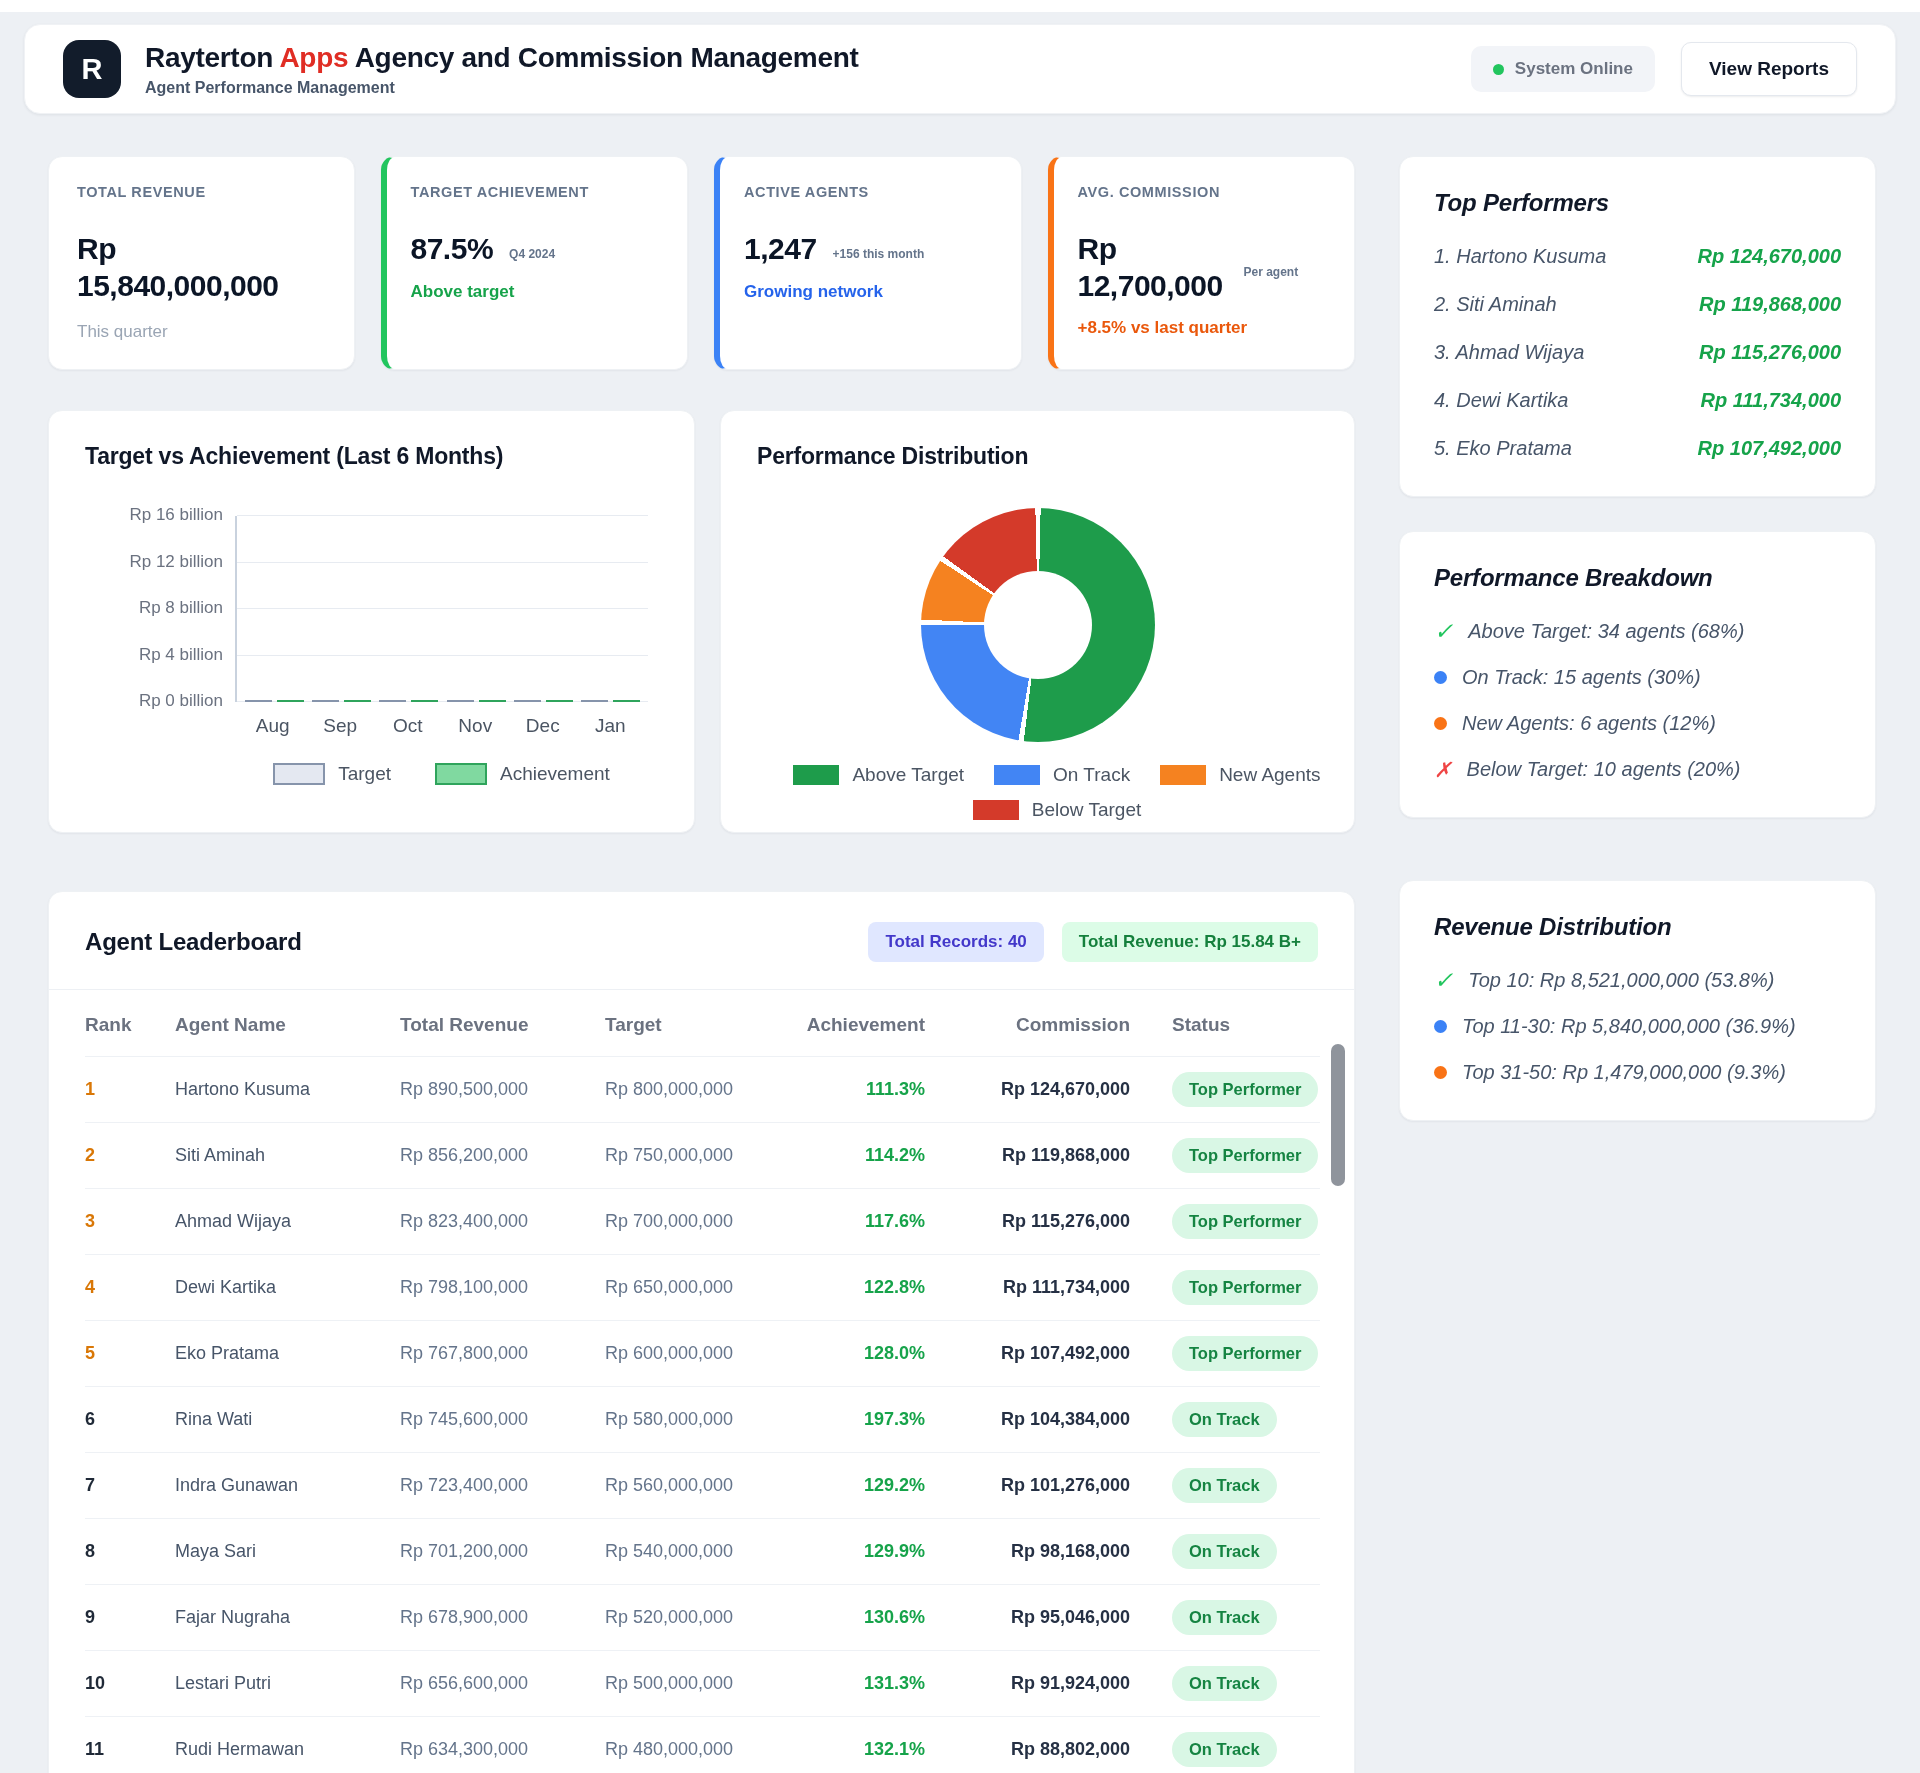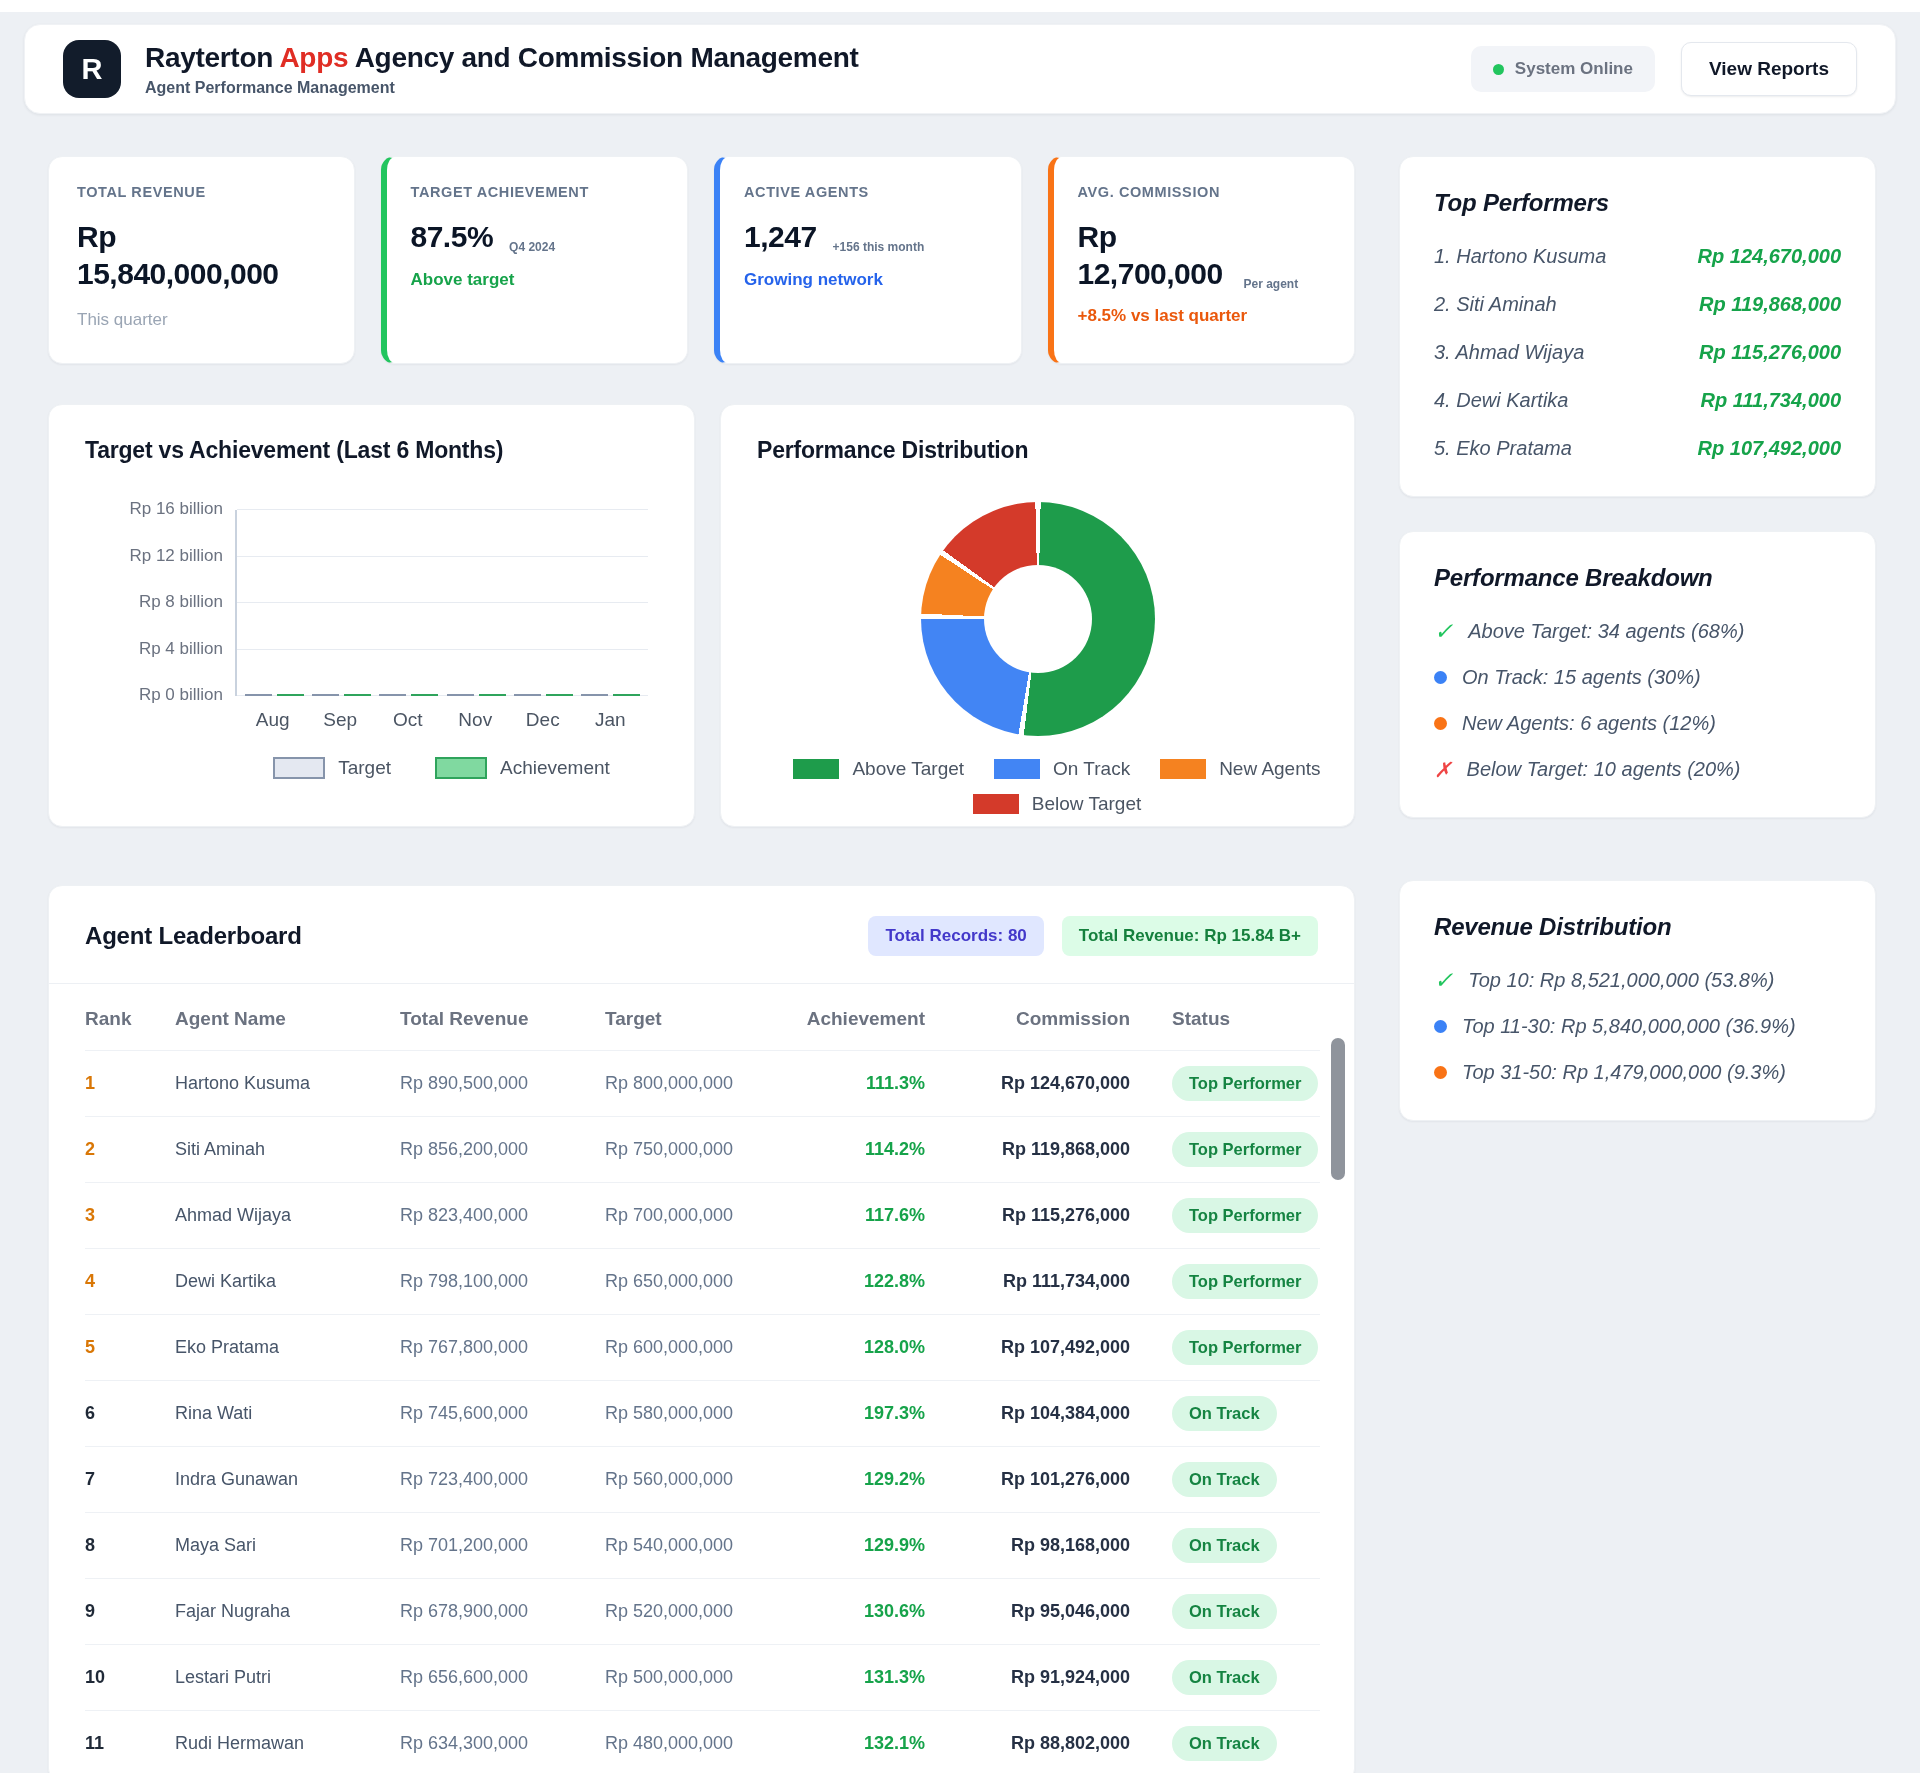--- a/index.html
+++ b/index.html
@@ -45,21 +45,21 @@
 
   .card {
     background: #fff; border-radius: 14px; border: 1px solid #eef1f4;
     box-shadow: 0 1px 2px rgba(15,23,42,.05);
   }
 
   
   .kpi-row { display: flex; gap: 26px; margin-bottom: 40px; }
   .kpi { flex: 1; padding: 27px 28px; min-height: 208px; }
   .kpi-label { font-size: 14.5px; font-weight: 700; color: #64748b; letter-spacing: .6px; }
-  .kpi-main { display: flex; gap: 16px; margin-top: 19px; align-items: flex-end; }
+  .kpi-main { display: flex; gap: 16px; margin-top: 31px; align-items: center; }
   .kpi-value { font-size: 30px; font-weight: 800; color: #0b1526; line-height: 1.22; letter-spacing: -0.5px; max-width: 222px; }
   .kpi-side { font-size: 12px; color: #64748b; font-weight: 600; margin-top: 9px; max-width: 110px; line-height: 1.35; }
   .kpi-note { margin-top: 14px; font-size: 17px; font-weight: 700; }
 
   
   .charts-row { display: flex; gap: 25px; margin-bottom: 58px; }
   .chart-card { padding: 32px 36px; height: 423px; }
   .bar-card { width: 647px; }
   .donut-card { width: 635px; }
   .card-title { font-size: 23px; font-weight: 800; color: #101828; letter-spacing: -0.2px; }
@@ -286,21 +286,21 @@
               <span>Below Target</span>
             </div>
           </div>
       </div>
     </div>
 
     <div class="card board">
       <div class="board-head">
         <div class="board-title">Agent Leaderboard</div>
         <div class="badges">
-            <span class="badge" style="background: rgb(224, 231, 255); color: rgb(67, 56, 202);">Total Records: 80</span>
+            <span class="badge" style="background: rgb(224, 231, 255); color: rgb(67, 56, 202);">Total Records: 40</span>
             <span class="badge" style="background: rgb(220, 252, 231); color: rgb(21, 128, 61);">Total Revenue: Rp 15.84 B+</span>
           </div>
       </div>
       <table>
         <colgroup>
           <col style="width:90px">
             <col style="width:225px">
             <col style="width:205px">
             <col style="width:200px">
           <col style="width:120px">

